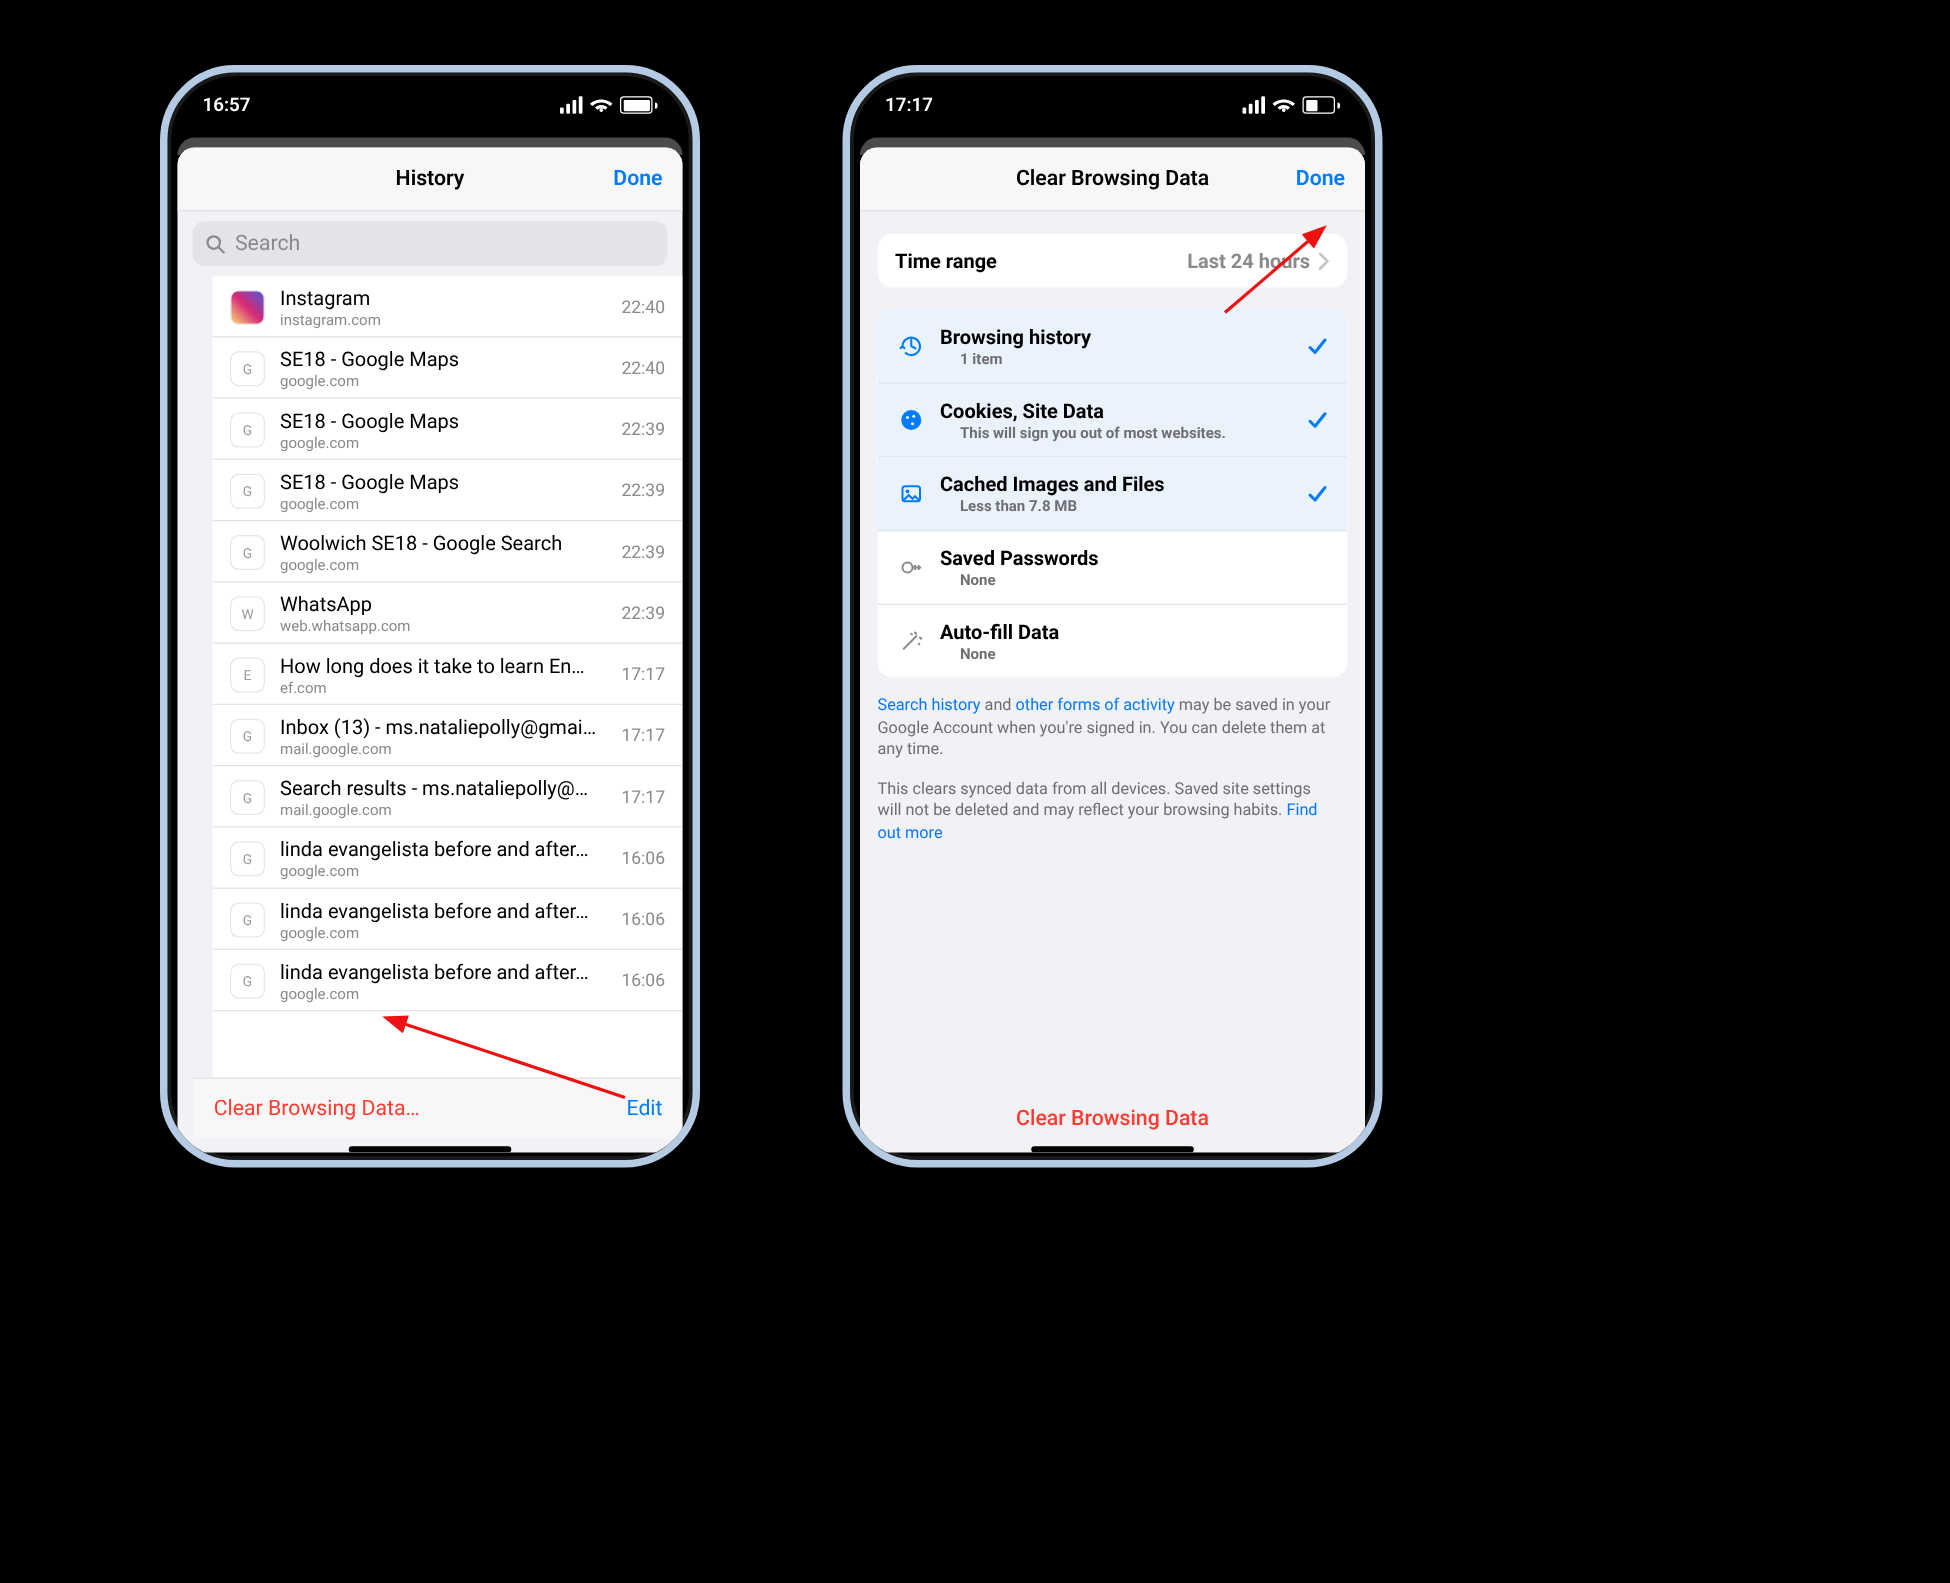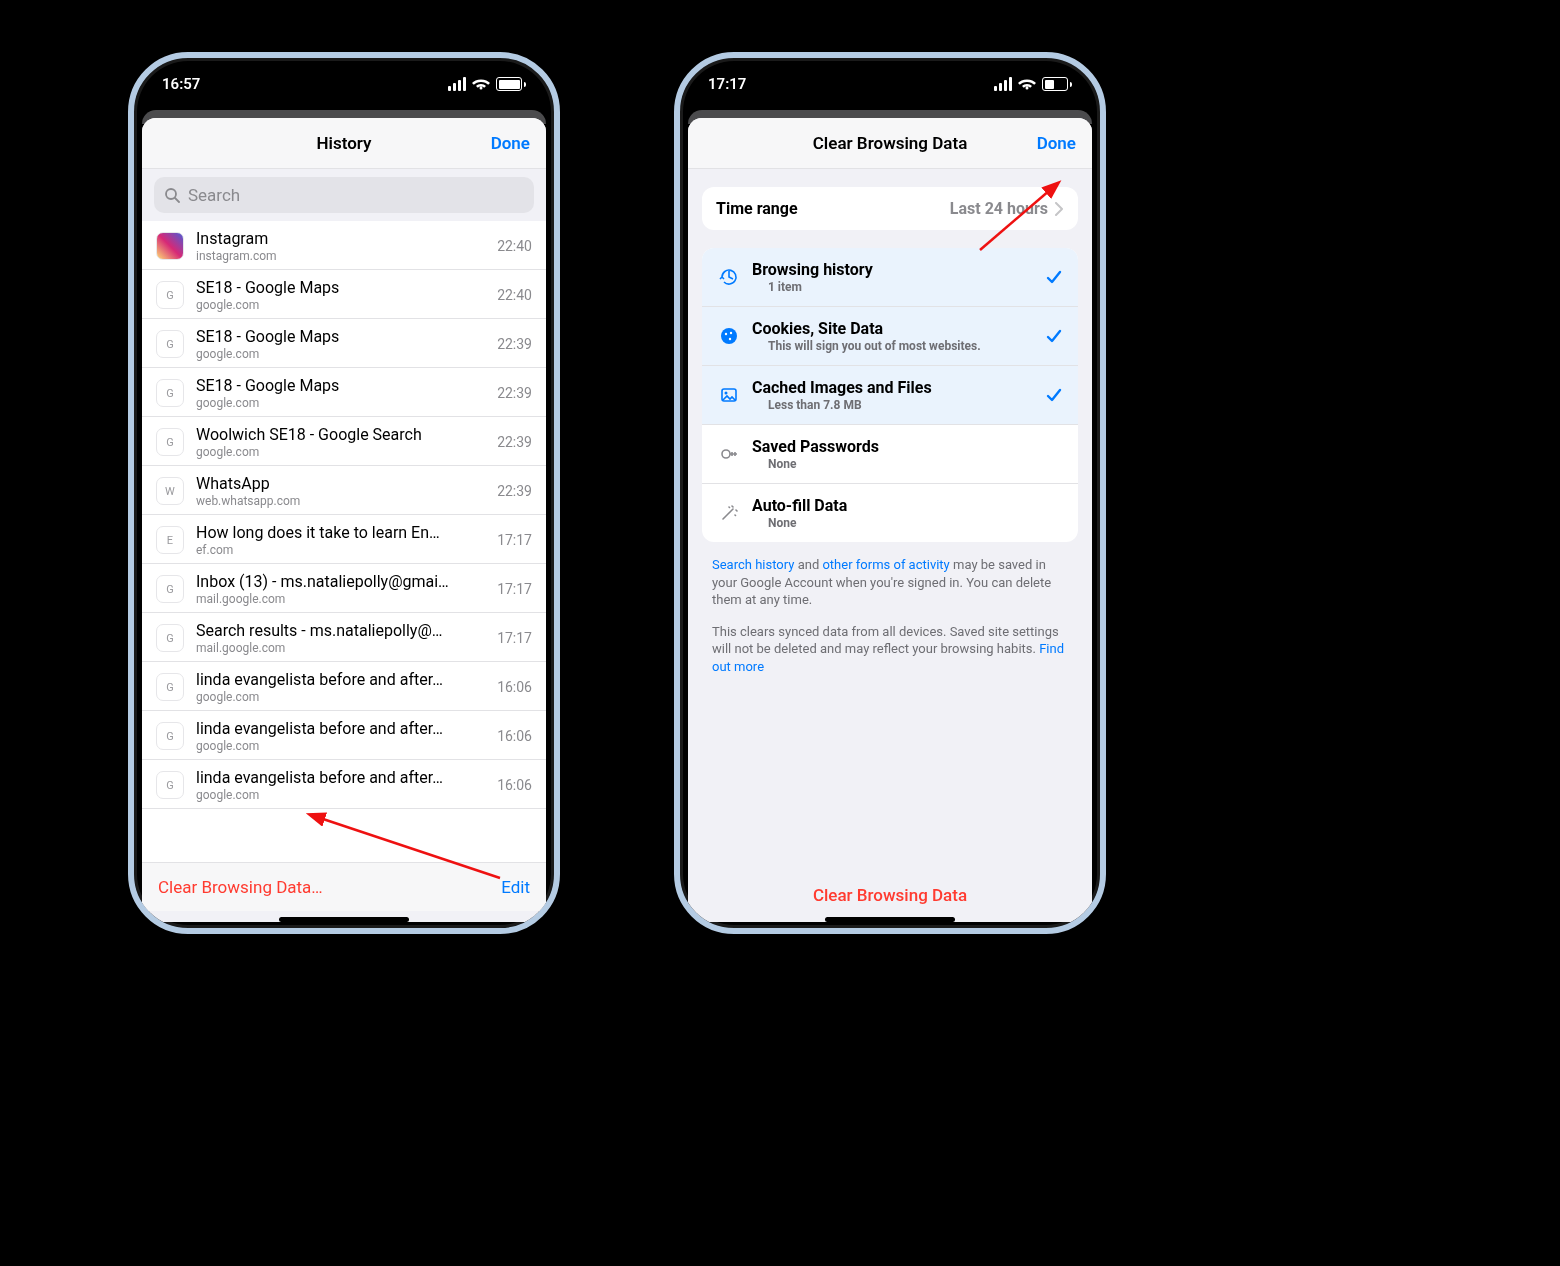--- a/index.html
+++ b/index.html
@@ -45,37 +45,37 @@
   .navbar{
     height:50px;display:flex;align-items:center;justify-content:center;position:relative;
     background:var(--nav);border-bottom:1px solid var(--sep);
   }
   .navbar .title{font-weight:600;font-size:17px;color:#000;}
   .navbar .done{position:absolute;right:16px;color:var(--link);font-size:17px;font-weight:600;}
   .searchbox{
     margin:8px 12px 8px 12px;background:#e3e3e8;border-radius:10px;height:36px;
     display:flex;align-items:center;padding:0 10px;color:var(--gray);font-size:17px;gap:8px;
   }
-  .list{flex:1;overflow:hidden;background:var(--white);}
+  .list{flex:1;overflow:hidden;background:var(--white);margin-left:28px;}
   .row{
     display:flex;align-items:center;gap:12px;padding:8px 14px 6px 14px;
     border-bottom:1px solid var(--sep);
   }
   .favicon{
     width:26px;height:26px;border:1px solid #e6e6e9;border-radius:7px;display:flex;align-items:center;justify-content:center;
     font-size:11px;color:#9a9a9e;flex-shrink:0;background:#fff;
   }
   .favicon.insta{background:linear-gradient(45deg,#feda75,#d62976,#4f5bd5);}
   .rmain{flex:1;min-width:0;}
   .rtitle{font-size:16px;color:#000;white-space:nowrap;overflow:hidden;text-overflow:ellipsis;}
   .rsub{font-size:12px;color:var(--gray);margin-top:1px;}
   .rtime{font-size:14px;color:var(--gray);flex-shrink:0;}
   .toolbar{
     height:48px;background:var(--nav);border-top:1px solid var(--sep);
-    display:flex;align-items:center;justify-content:space-between;padding:0 16px;font-size:17px;
+    display:flex;align-items:center;justify-content:space-between;padding:0 16px;font-size:17px;margin-left:13px;
   }
   .toolbar .clear{color:var(--red);}
   .toolbar .edit{color:var(--link);}
   .homebar{
     height:5px;width:130px;background:#0a0a0a;border-radius:3px;margin:6px auto 0 auto;
   }
   .homebar.light{background:#000;}
 
   
   .body2{flex:1;overflow:auto;padding:0 0 0 0;}
@@ -89,21 +89,21 @@
   .cell .label{font-size:16px;color:#000;}
   .cell .value{margin-left:auto;font-size:16px;color:var(--gray);}
   .cell .chev{margin-left:6px;color:var(--gray3);}
   .cell.sel{background:var(--sel);}
   .cicon{width:26px;display:flex;justify-content:center;color:var(--link);margin-right:10px;font-size:18px;}
   .cicon.gray{color:var(--gray);}
   .ctext{display:flex;flex-direction:column;}
   .ctitle{font-size:16px;color:#000;}
   .csub{font-size:12px;color:var(--gray2);margin-top:1px;margin-left:16px;}
   .check{margin-left:auto;color:var(--link);font-size:20px;font-weight:700;}
-  .footnote{font-size:13px;color:var(--gray2);padding:14px 22px 0 24px;line-height:1.35;}
+  .footnote{font-size:13px;color:var(--gray2);padding:14px 22px 0 14px;line-height:1.35;}
   .footnote .lnk{color:var(--link);}
   .redbtn{
     text-align:center;color:var(--red);font-size:17px;padding:18px 0 6px 0;font-weight:500;
   }
 
   
   .arrow{position:absolute;pointer-events:none;}
   svg{display:block;}
 
   .sigbars{display:inline-flex;gap:2px;align-items:flex-end;}

